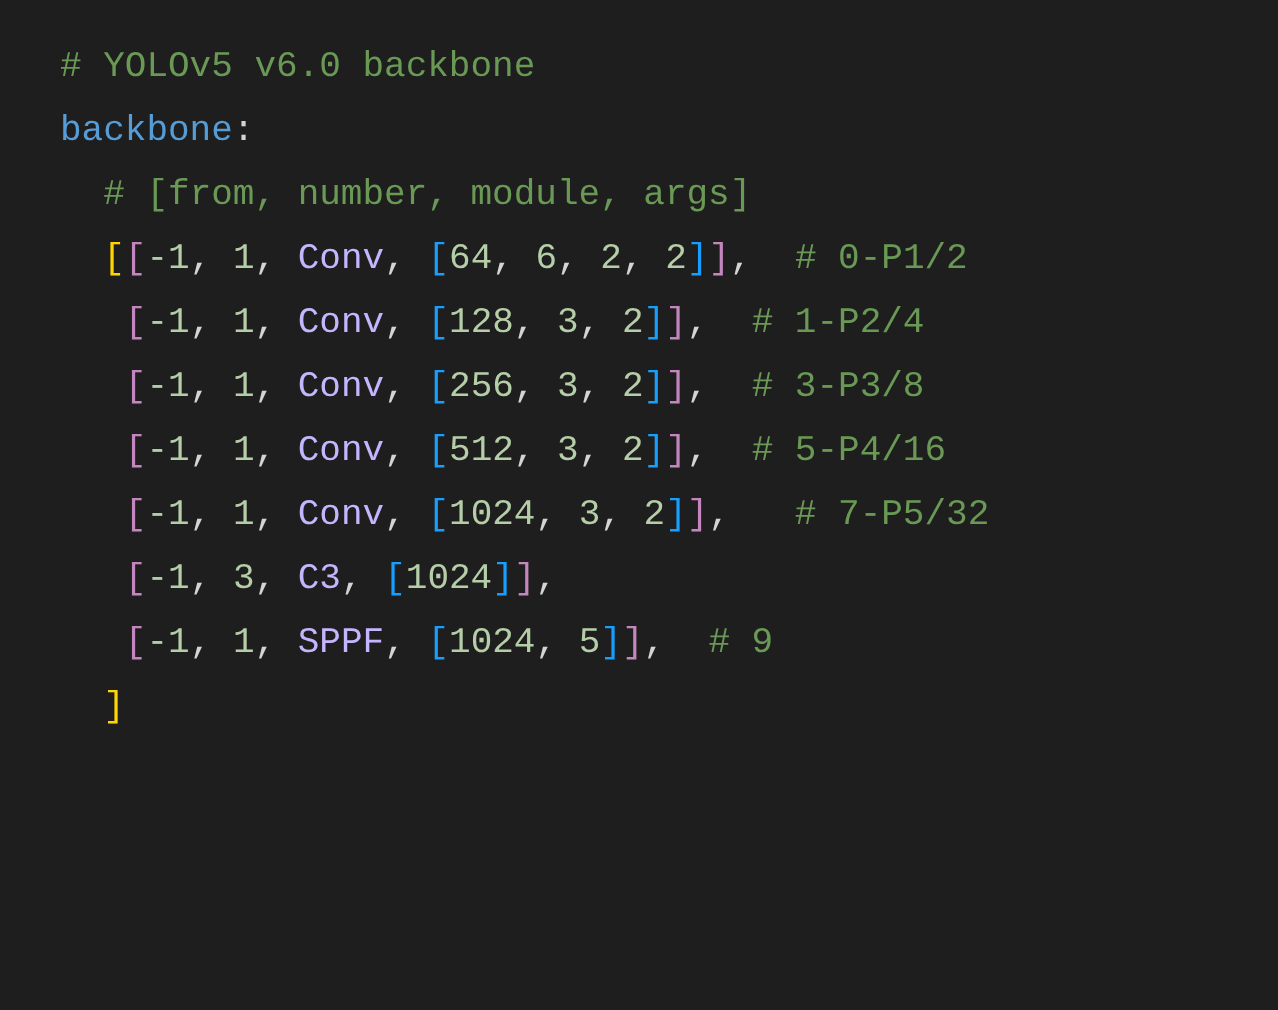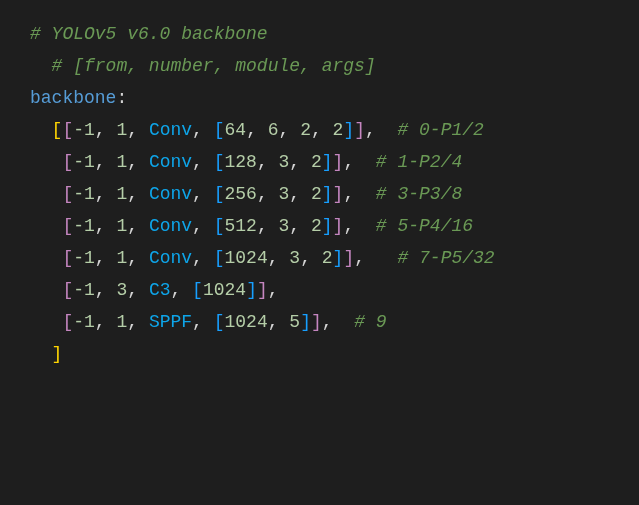--- a/index.html
+++ b/index.html
@@ -9,37 +9,37 @@
     font-family: Consolas, 'Courier New', monospace;
     font-size: 18px;
     line-height: 32px;
     color: #d4d4d4;
     width: 639px;
     height: 505px;
     box-sizing: border-box;
   }
   .line { white-space: pre; }
   
-  .cm  { color: #6a9955; font-style: italic; }          
+  .cm  { color: #6a9955; }          
   .key { color: #569cd6; }          
   .col { color: #d4d4d4; }          
   .brY { color: #ffd602; }          
   .brP { color: #c586c0; }          
   .brB { color: #179fff; }          
   .num { color: #b5cea8; }          
-  .mod { color: #0ea5e9; }          
+  .mod { color: #c4b5fd; }          
   .pun { color: #d4d4d4; }      
 </style>
 </head>
 <body>
 
 <div id="code">
     <div class="line"><span class="cm"># YOLOv5 v6.0 backbone</span></div>
+    <div class="line"><span class="key">backbone</span><span class="col">:</span></div>
     <div class="line"><span class="col">  </span><span class="cm"># [from, number, module, args]</span></div>
-    <div class="line"><span class="key">backbone</span><span class="col">:</span></div>
     <div class="line"><span class="col">  </span><span class="brY">[</span><span class="brP">[</span><span class="num">-1</span><span class="pun">, </span><span class="num">1</span><span class="pun">, </span><span class="mod">Conv</span><span class="pun">, </span><span class="brB">[</span><span class="num">64</span><span class="pun">, </span><span class="num">6</span><span class="pun">, </span><span class="num">2</span><span class="pun">, </span><span class="num">2</span><span class="brB">]</span><span class="brP">]</span><span class="pun">,</span><span class="col">  </span><span class="cm"># 0-P1/2</span></div>
     <div class="line"><span class="col">  </span><span class="col"> </span><span class="brP">[</span><span class="num">-1</span><span class="pun">, </span><span class="num">1</span><span class="pun">, </span><span class="mod">Conv</span><span class="pun">, </span><span class="brB">[</span><span class="num">128</span><span class="pun">, </span><span class="num">3</span><span class="pun">, </span><span class="num">2</span><span class="brB">]</span><span class="brP">]</span><span class="pun">,</span><span class="col">  </span><span class="cm"># 1-P2/4</span></div>
     <div class="line"><span class="col">  </span><span class="col"> </span><span class="brP">[</span><span class="num">-1</span><span class="pun">, </span><span class="num">1</span><span class="pun">, </span><span class="mod">Conv</span><span class="pun">, </span><span class="brB">[</span><span class="num">256</span><span class="pun">, </span><span class="num">3</span><span class="pun">, </span><span class="num">2</span><span class="brB">]</span><span class="brP">]</span><span class="pun">,</span><span class="col">  </span><span class="cm"># 3-P3/8</span></div>
     <div class="line"><span class="col">  </span><span class="col"> </span><span class="brP">[</span><span class="num">-1</span><span class="pun">, </span><span class="num">1</span><span class="pun">, </span><span class="mod">Conv</span><span class="pun">, </span><span class="brB">[</span><span class="num">512</span><span class="pun">, </span><span class="num">3</span><span class="pun">, </span><span class="num">2</span><span class="brB">]</span><span class="brP">]</span><span class="pun">,</span><span class="col">  </span><span class="cm"># 5-P4/16</span></div>
     <div class="line"><span class="col">  </span><span class="col"> </span><span class="brP">[</span><span class="num">-1</span><span class="pun">, </span><span class="num">1</span><span class="pun">, </span><span class="mod">Conv</span><span class="pun">, </span><span class="brB">[</span><span class="num">1024</span><span class="pun">, </span><span class="num">3</span><span class="pun">, </span><span class="num">2</span><span class="brB">]</span><span class="brP">]</span><span class="pun">,</span><span class="col">   </span><span class="cm"># 7-P5/32</span></div>
     <div class="line"><span class="col">  </span><span class="col"> </span><span class="brP">[</span><span class="num">-1</span><span class="pun">, </span><span class="num">3</span><span class="pun">, </span><span class="mod">C3</span><span class="pun">, </span><span class="brB">[</span><span class="num">1024</span><span class="brB">]</span><span class="brP">]</span><span class="pun">,</span></div>
     <div class="line"><span class="col">  </span><span class="col"> </span><span class="brP">[</span><span class="num">-1</span><span class="pun">, </span><span class="num">1</span><span class="pun">, </span><span class="mod">SPPF</span><span class="pun">, </span><span class="brB">[</span><span class="num">1024</span><span class="pun">, </span><span class="num">5</span><span class="brB">]</span><span class="brP">]</span><span class="pun">,</span><span class="col">  </span><span class="cm"># 9</span></div>
     <div class="line"><span class="col">  </span><span class="brY">]</span></div>
   </div>
 

